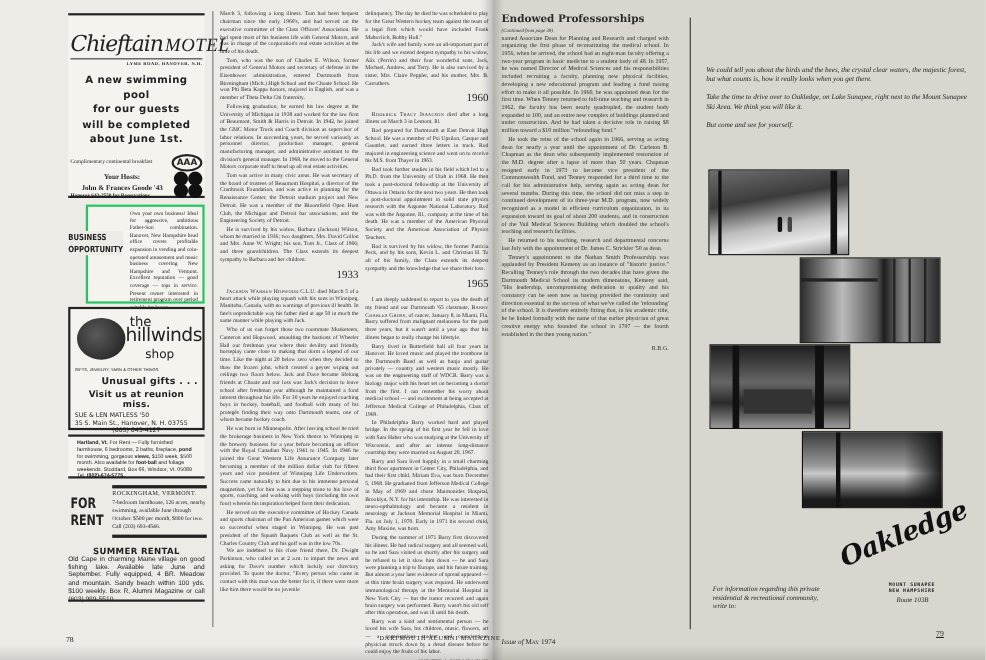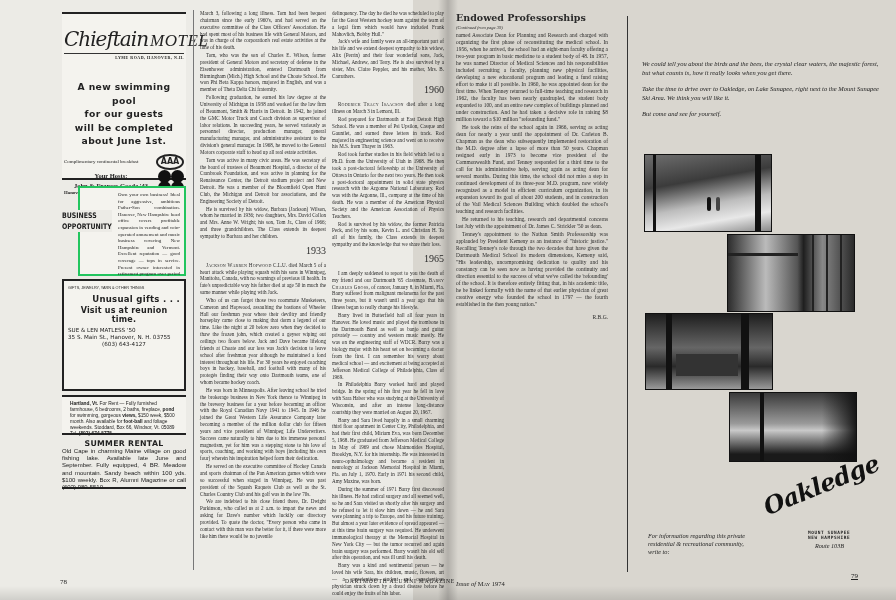--- a/index.html
+++ b/index.html
@@ -1,35 +1,35 @@
 <!DOCTYPE html>
 <html><head>
 <meta charset="utf-8">
 <style>
   * { box-sizing: border-box; margin: 0; padding: 0; }
   html, body { width: 896px; height: 600px; overflow: hidden; background: #d9d6cf; }
   body { position: relative; font-family: "Liberation Serif", serif; color: #222; }
 
   .spread { position: absolute; left: 0; top: 0; width: 896px; height: 600px; }
   .page { position: absolute; top: 0; height: 600px; }
-  .page-left { left: 0; width: 413px; background: #ecebe6; }
+  .page-left { left: 0; width: 448px; background: #ecebe6; }
   .page-right { left: 448px; width: 448px; background: #f2f1ec; }
   .gutter { position: absolute; left: 438px; top: 0; width: 20px; height: 600px;
             background: linear-gradient(90deg, rgba(0,0,0,0) 0%, rgba(0,0,0,0.18) 50%, rgba(0,0,0,0) 100%); }
   .bottom-shadow { position: absolute; left: 0; bottom: 0; width: 896px; height: 14px; background: linear-gradient(180deg, rgba(0,0,0,0), rgba(0,0,0,0.12)); }
 
   
   .ad-col { position: absolute; left: 62px; top: 12px; width: 124px; }
   .ad { border: 1px solid #222; background: #f4f3ee; position: relative; }
   .ad-motel { height: 168px; border-top: 2px solid #222; border-bottom: 2px solid #222; border-left: none; border-right: none; padding: 4px 2px; }
   .motel-logo { display: flex; align-items: flex-end; gap: 2px; height: 36px; border-bottom: 1px solid #333; padding-bottom: 2px; }
   .motel-script { font-family: "DejaVu Serif", serif; font-style: italic; font-size: 20px; letter-spacing: -1px; color: #222; }
   .motel-word { font-family: "Liberation Serif", serif; font-style: italic; font-size: 17px; letter-spacing: 0.5px; }
   .motel-addr { font-size: 4px; text-align: right; margin-top: 1px; letter-spacing: 0.5px; font-weight: bold; }
-  .motel-headline { font-family: "DejaVu Sans", sans-serif; font-weight: bold; font-size: 9.2px; line-height: 13.5px; text-align: center; margin-top: 20px; letter-spacing: 0.4px; }
+  .motel-headline { font-family: "DejaVu Sans", sans-serif; font-weight: bold; font-size: 9.2px; line-height: 13.5px; text-align: center; margin-top: 6px; letter-spacing: 0.4px; }
   .motel-row { display: flex; justify-content: space-between; align-items: center; margin-top: 6px; }
   .motel-small { font-size: 5px; }
   .aaa-badge { width: 28px; height: 16px; border: 2px solid #222; border-radius: 50%; font-family: "DejaVu Sans", sans-serif; font-weight: bold; font-size: 8px; text-align: center; line-height: 12px; }
   .clover { width: 26px; height: 26px; position: relative; }
   .clover span { position: absolute; width: 13px; height: 13px; background: #111; border-radius: 50%; }
   .motel-hosts-label { font-weight: bold; font-size: 6.5px; text-align: center; margin-top: 2px; }
   .motel-hosts { font-weight: bold; font-size: 6.5px; text-align: center; margin-top: 3px; }
   .motel-phone { font-weight: bold; font-size: 4.8px; text-align: left; margin-top: 1px; }
 
   .ad-business { margin-top: 6px; height: 90px; border: 2px solid #22c55e; margin-left: 16px; padding: 4px 4px 2px 4px; }
@@ -142,42 +142,59 @@
       <div class="ad ad-business">
         <div class="biz-title">
           <div>BUSINESS</div>
           <div>OPPORTUNITY</div>
         </div>
         <div class="biz-text">Own your own business! Ideal for aggressive, ambitious Father-Son combination. Hanover, New Hampshire head office covers profitable expansion in vending and coin-operated amusement and music business covering New Hampshire and Vermont. Excellent reputation — good coverage — tops in service. Present owner interested in retirement program over period suitable for buyer.</div>
         <div class="biz-contact">Contact Joseph Joiner, Recreational Sales Corp., Rte. 10, Hanover, N. H. 03755 Tel (603) 643-4330.</div>
       </div>
 
       <div class="ad ad-hillwinds">
+        <div class="hw-logo">
+          <div class="hw-sun"></div>
+          <span class="hw-the">the</span>
+          <span class="hw-name">hillwinds</span>
+          <span class="hw-shop">shop</span>
+        </div>
         <div class="hw-tag">GIFTS, JEWELRY, YARN &amp; OTHER THINGS</div>
         <div class="hw-line1">Unusual gifts . . .</div>
-        <div class="hw-line2">Visit us at reunion time.</div>
+        <div class="hw-line2">Visit us at reunion miss.</div>
         <div class="hw-addr">
           <div>SUE &amp; LEN MATLESS '50</div>
           <div>35 S. Main St., Hanover, N. H. 03755</div>
           <div class="c">(603) 643-4127</div>
         </div>
       </div>
 
       <div class="ad ad-hartland">
         <b>Hartland, Vt.</b>
         <span>For Rent — Fully furnished farmhouse, 6 bedrooms, 2 baths, fireplace,</span>
         <b>pond</b>
         <span>for swimming, gorgeous</span>
         <b>views,</b>
         <span>$150 week, $500 month. Also available for</span>
         <b>foot-ball</b>
         <span>and foliage weekends. Stoddard, Box 66, Windsor, Vt. 05089 Tel.</span>
         <b>(802)-674-5775.</b>
       </div>
 
+      <div class="ad ad-rent">
+        <div class="rent-label">
+          <div>FOR</div>
+          <div>RENT</div>
+        </div>
+        <div class="rent-body">
+          <div class="town">ROCKINGHAM, VERMONT.</div>
+          <div>7-bedroom farmhouse, 126 acres, nearby swimming, available June through October. $500 per month, $800 for two.</div>
+          <div>Call (203) 693-4546.</div>
+        </div>
+      </div>
 
       <div class="ad ad-summer">
         <div class="summer-title">SUMMER RENTAL</div>
         <div class="summer-body">Old Cape in charming Maine village on good fishing lake. Available late June and September. Fully equipped, 4 BR. Meadow and mountain. Sandy beach within 100 yds. $100 weekly. Box R, Alumni Magazine or call (603) 989-5510.</div>
       </div>
     </div>
 
     <div class="page-num-left">78</div>
   </div>
 

